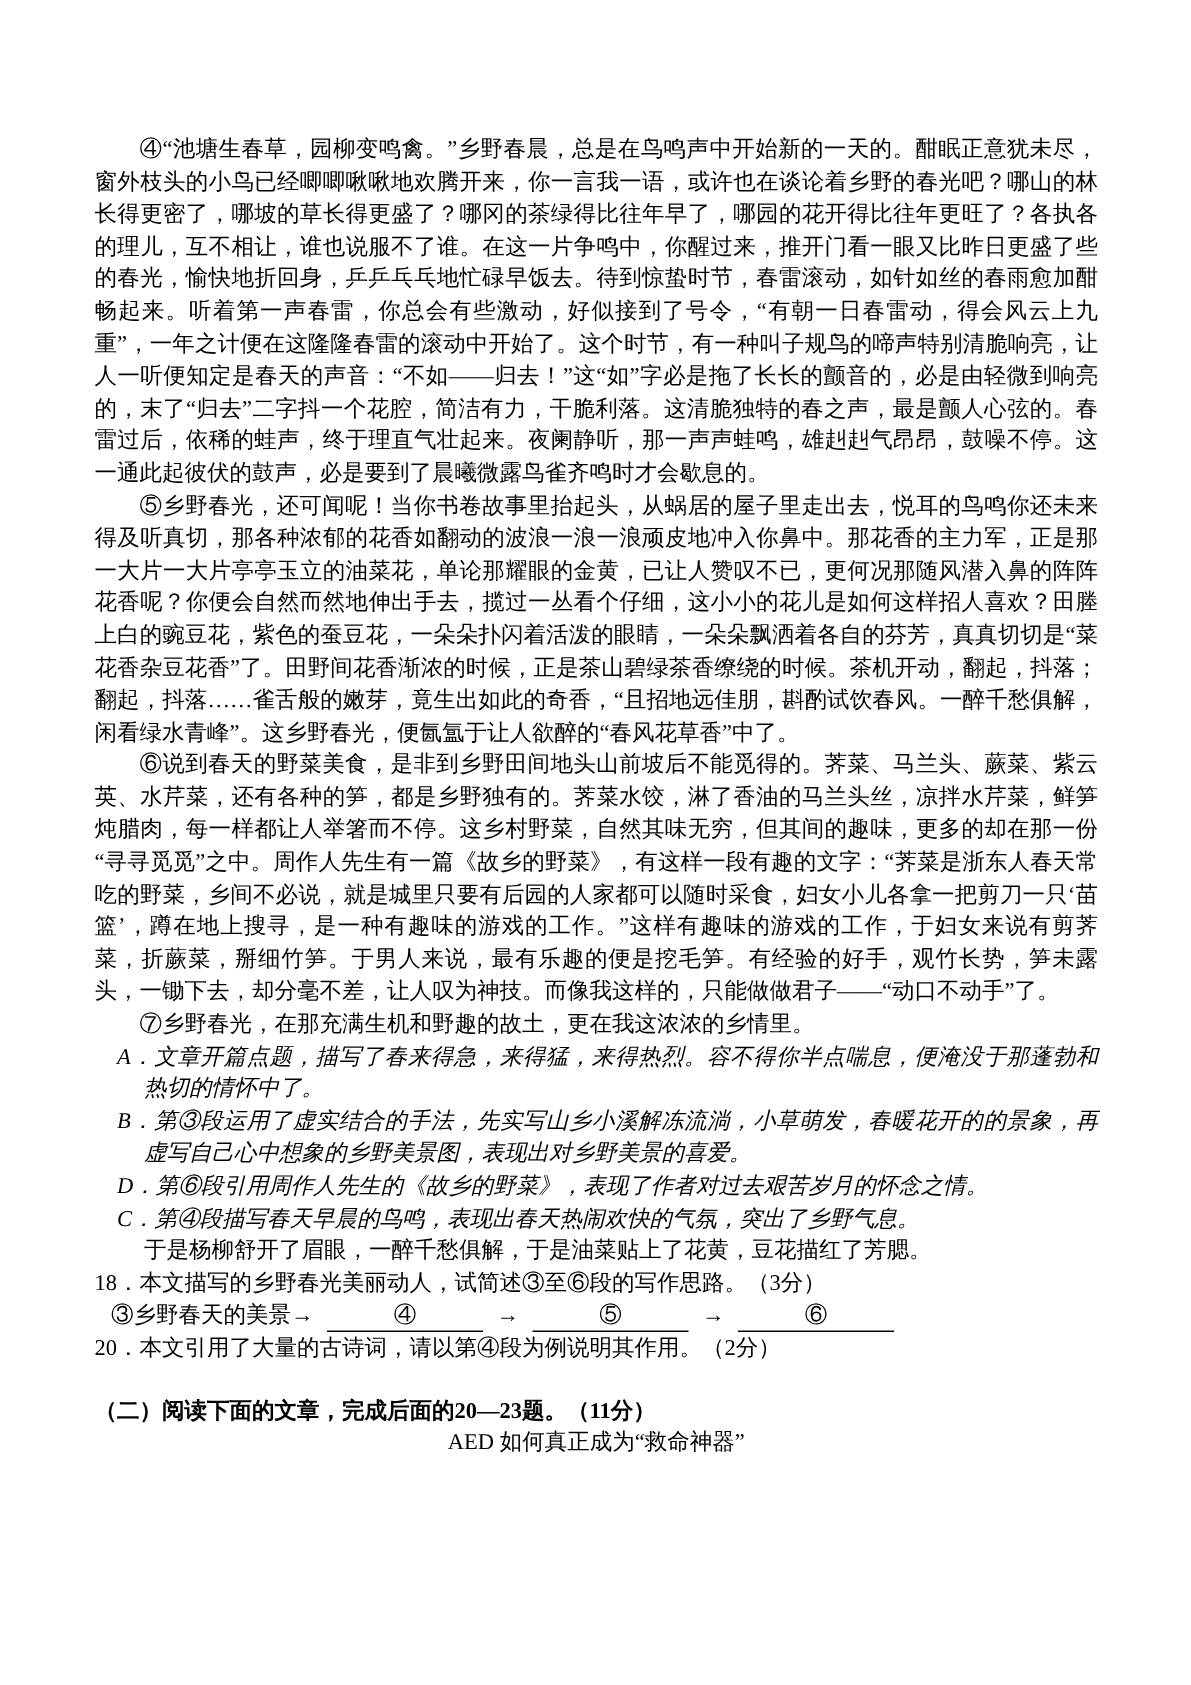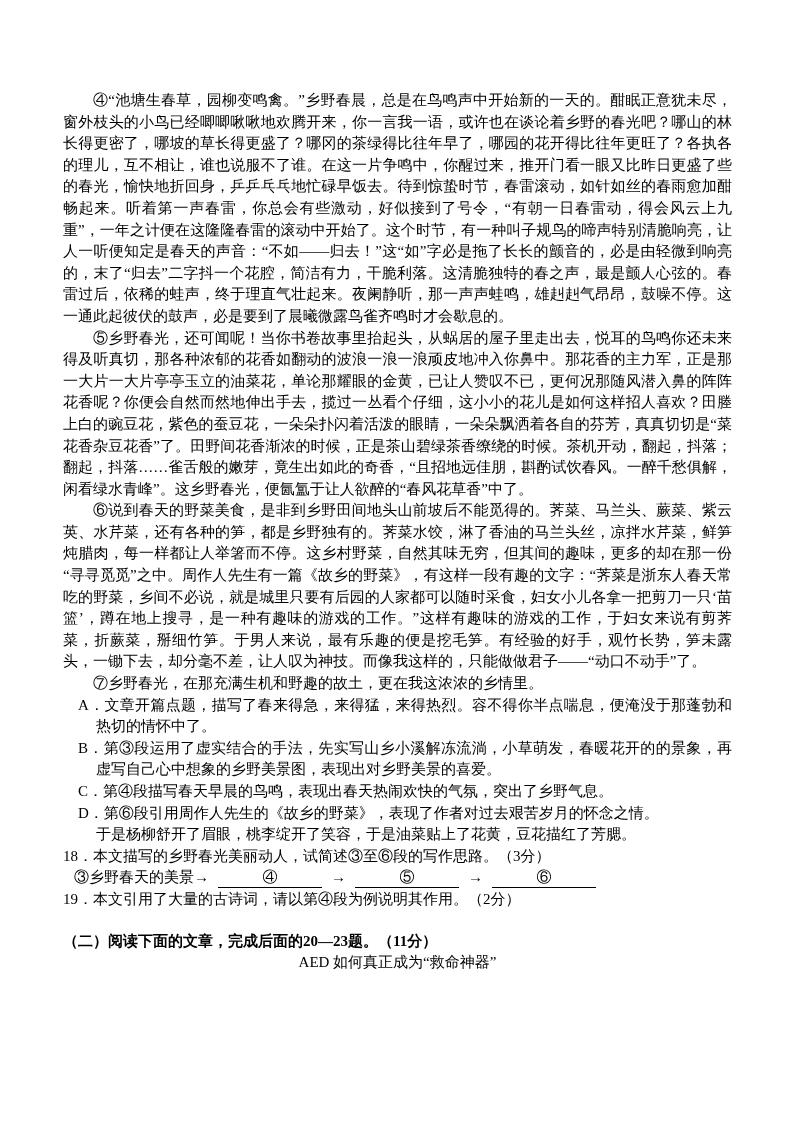--- a/index.html
+++ b/index.html
@@ -22,20 +22,21 @@
     font-size:15px;
     line-height:21.6px;
     text-align:justify;
   }
   .para { text-indent:2em; text-align:justify; }
   .q-stem { text-align:left; }
   .option {
     margin-left:33px;
     text-indent:-18px;
     text-align:justify;
+    font-style:italic;
   }
   .quote-line { margin-left:33px; text-align:left; }
   .flow-line { margin-left:11px; text-align:left; white-space:nowrap; }
   .blank {
     display:inline-block;
     width:104px;
     border-bottom:1px solid #000;
     text-align:center;
     margin:0 9px;
     line-height:19px;
@@ -55,27 +56,27 @@
   <div class="content">
 
     <p class="para">④“池塘生春草，园柳变鸣禽。”乡野春晨，总是在鸟鸣声中开始新的一天的。酣眠正意犹未尽，窗外枝头的小鸟已经唧唧啾啾地欢腾开来，你一言我一语，或许也在谈论着乡野的春光吧？哪山的林长得更密了，哪坡的草长得更盛了？哪冈的茶绿得比往年早了，哪园的花开得比往年更旺了？各执各的理儿，互不相让，谁也说服不了谁。在这一片争鸣中，你醒过来，推开门看一眼又比昨日更盛了些的春光，愉快地折回身，乒乒乓乓地忙碌早饭去。待到惊蛰时节，春雷滚动，如针如丝的春雨愈加酣畅起来。听着第一声春雷，你总会有些激动，好似接到了号令，“有朝一日春雷动，得会风云上九重”，一年之计便在这隆隆春雷的滚动中开始了。这个时节，有一种叫子规鸟的啼声特别清脆响亮，让人一听便知定是春天的声音：“不如——归去！”这“如”字必是拖了长长的颤音的，必是由轻微到响亮的，末了“归去”二字抖一个花腔，简洁有力，干脆利落。这清脆独特的春之声，最是颤人心弦的。春雷过后，依稀的蛙声，终于理直气壮起来。夜阑静听，那一声声蛙鸣，雄赳赳气昂昂，鼓噪不停。这一通此起彼伏的鼓声，必是要到了晨曦微露鸟雀齐鸣时才会歇息的。</p>
     <p class="para">⑤乡野春光，还可闻呢！当你书卷故事里抬起头，从蜗居的屋子里走出去，悦耳的鸟鸣你还未来得及听真切，那各种浓郁的花香如翻动的波浪一浪一浪顽皮地冲入你鼻中。那花香的主力军，正是那一大片一大片亭亭玉立的油菜花，单论那耀眼的金黄，已让人赞叹不已，更何况那随风潜入鼻的阵阵花香呢？你便会自然而然地伸出手去，揽过一丛看个仔细，这小小的花儿是如何这样招人喜欢？田塍上白的豌豆花，紫色的蚕豆花，一朵朵扑闪着活泼的眼睛，一朵朵飘洒着各自的芬芳，真真切切是“菜花香杂豆花香”了。田野间花香渐浓的时候，正是茶山碧绿茶香缭绕的时候。茶机开动，翻起，抖落；翻起，抖落……雀舌般的嫩芽，竟生出如此的奇香，“且招地远佳朋，斟酌试饮春风。一醉千愁俱解，闲看绿水青峰”。这乡野春光，便氤氲于让人欲醉的“春风花草香”中了。</p>
     <p class="para">⑥说到春天的野菜美食，是非到乡野田间地头山前坡后不能觅得的。荠菜、马兰头、蕨菜、紫云英、水芹菜，还有各种的笋，都是乡野独有的。荠菜水饺，淋了香油的马兰头丝，凉拌水芹菜，鲜笋炖腊肉，每一样都让人举箸而不停。这乡村野菜，自然其味无穷，但其间的趣味，更多的却在那一份“寻寻觅觅”之中。周作人先生有一篇《故乡的野菜》，有这样一段有趣的文字：“荠菜是浙东人春天常吃的野菜，乡间不必说，就是城里只要有后园的人家都可以随时采食，妇女小儿各拿一把剪刀一只‘苗篮’，蹲在地上搜寻，是一种有趣味的游戏的工作。”这样有趣味的游戏的工作，于妇女来说有剪荠菜，折蕨菜，掰细竹笋。于男人来说，最有乐趣的便是挖毛笋。有经验的好手，观竹长势，笋未露头，一锄下去，却分毫不差，让人叹为神技。而像我这样的，只能做做君子——“动口不动手”了。</p>
     <p class="para">⑦乡野春光，在那充满生机和野趣的故土，更在我这浓浓的乡情里。</p>
 
 
     <p class="option"><span>A．</span><span>文章开篇点题，描写了春来得急，来得猛，来得热烈。容不得你半点喘息，便淹没于那蓬勃和热切的情怀中了。</span></p>
     <p class="option"><span>B．</span><span>第③段运用了虚实结合的手法，先实写山乡小溪解冻流淌，小草萌发，春暖花开的的景象，再虚写自己心中想象的乡野美景图，表现出对乡野美景的喜爱。</span></p>
+    <p class="option"><span>D．</span><span>第⑥段引用周作人先生的《故乡的野菜》，表现了作者对过去艰苦岁月的怀念之情。</span></p>
     <p class="option"><span>C．</span><span>第④段描写春天早晨的鸟鸣，表现出春天热闹欢快的气氛，突出了乡野气息。</span></p>
-    <p class="option"><span>D．</span><span>第⑥段引用周作人先生的《故乡的野菜》，表现了作者对过去艰苦岁月的怀念之情。</span></p>
 
-    <p class="quote-line">于是杨柳舒开了眉眼，桃李绽开了笑容，于是油菜贴上了花黄，豆花描红了芳腮。</p>
+    <p class="quote-line">于是杨柳舒开了眉眼，一醉千愁俱解，于是油菜贴上了花黄，豆花描红了芳腮。</p>
 
     <p class="q-stem">18．本文描写的乡野春光美丽动人，试简述③至⑥段的写作思路。（3分）</p>
     <p class="flow-line"><span>③乡野春天的美景→</span><span class="blank"><span>④</span></span><span class="flow-arrow">→</span><span class="blank"><span>⑤</span></span><span class="flow-arrow">→</span><span class="blank"><span>⑥</span></span></p>
 
-    <p class="q-stem">19．本文引用了大量的古诗词，请以第④段为例说明其作用。（2分）</p>
+    <p class="q-stem">20．本文引用了大量的古诗词，请以第④段为例说明其作用。（2分）</p>
 
     <p class="section-header">（二）阅读下面的文章，完成后面的20—23题。（11分）</p>
     <p class="essay2-title">AED 如何真正成为“救命神器”</p>
 
   </div>
 </div>
 
 </body></html>

